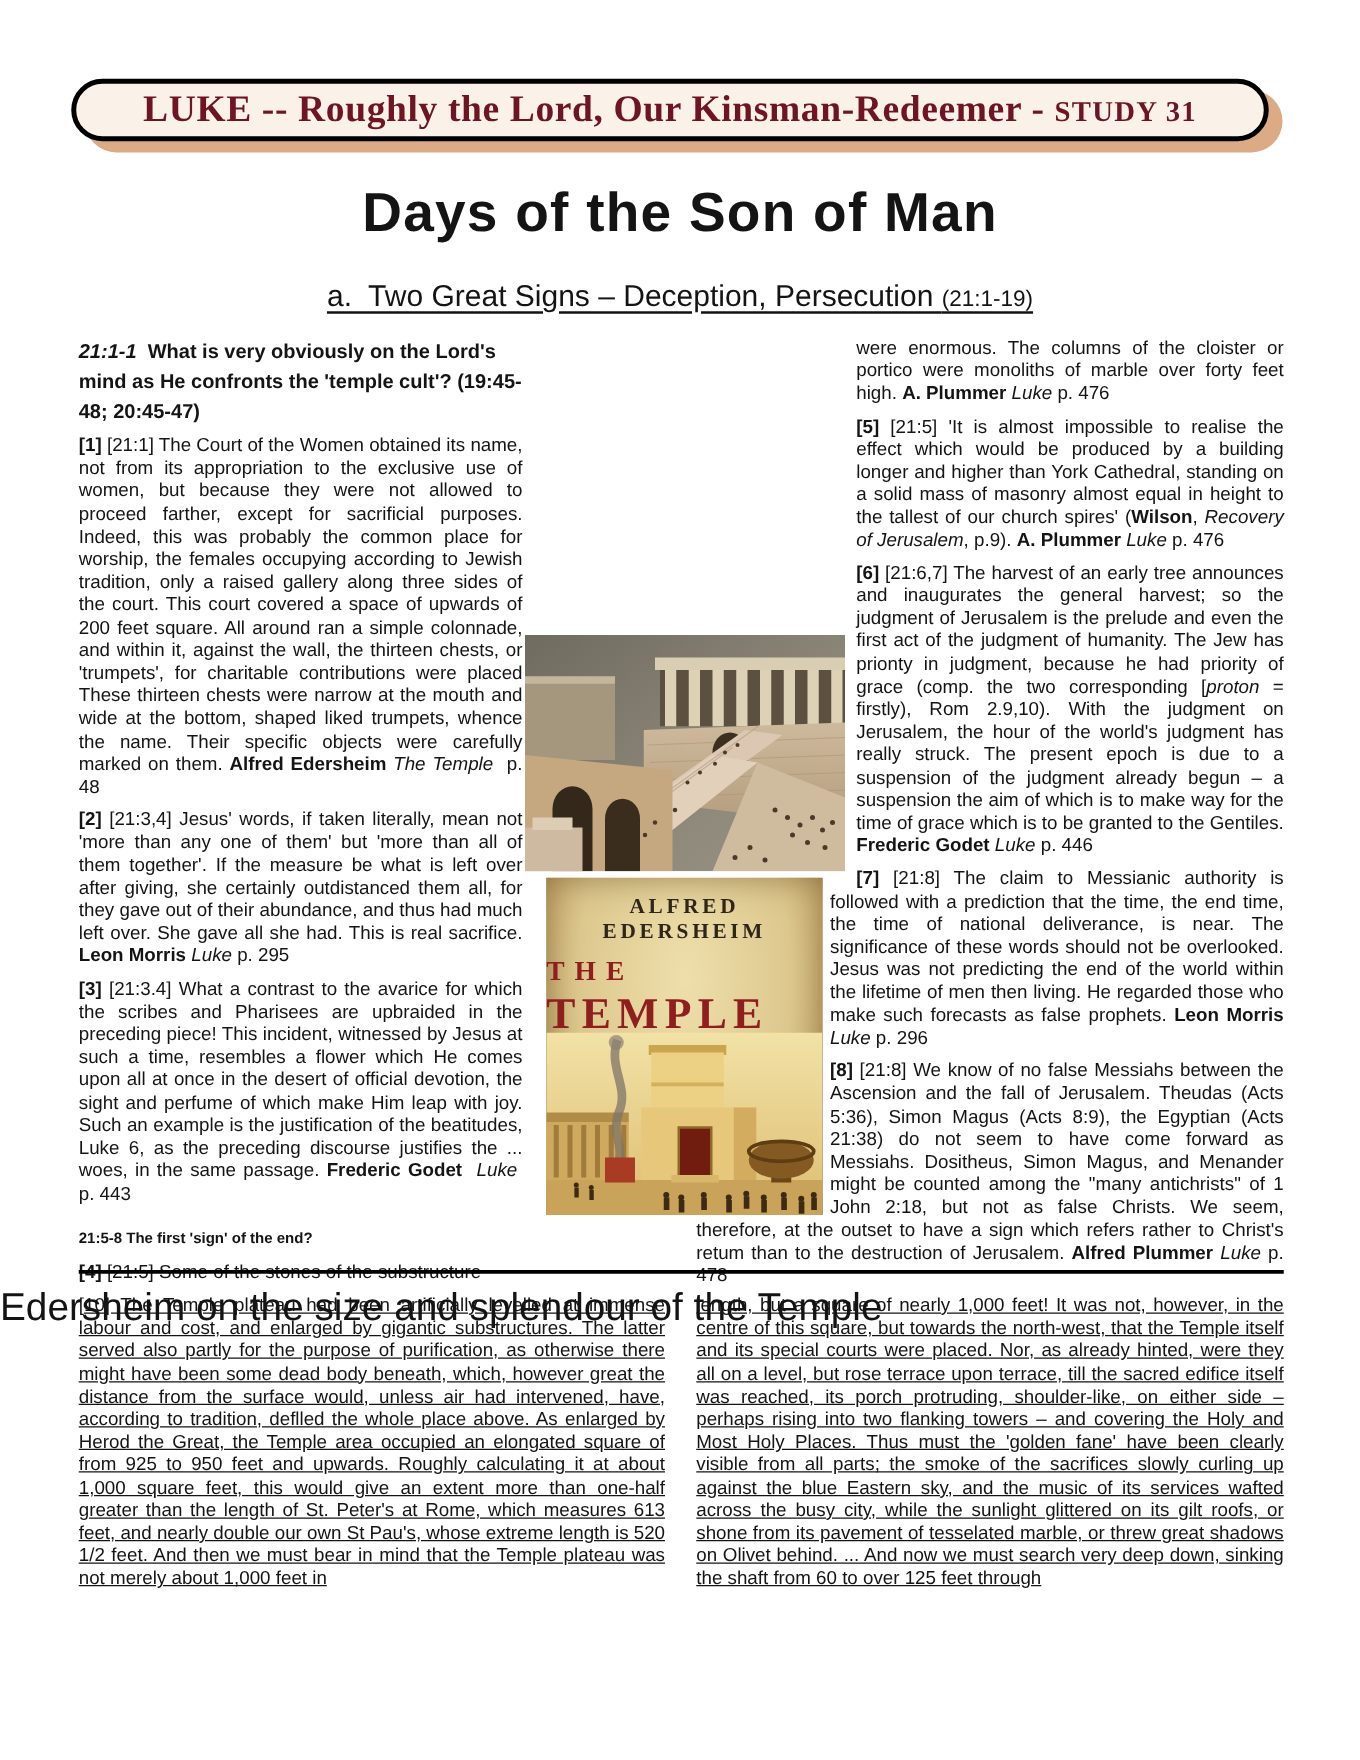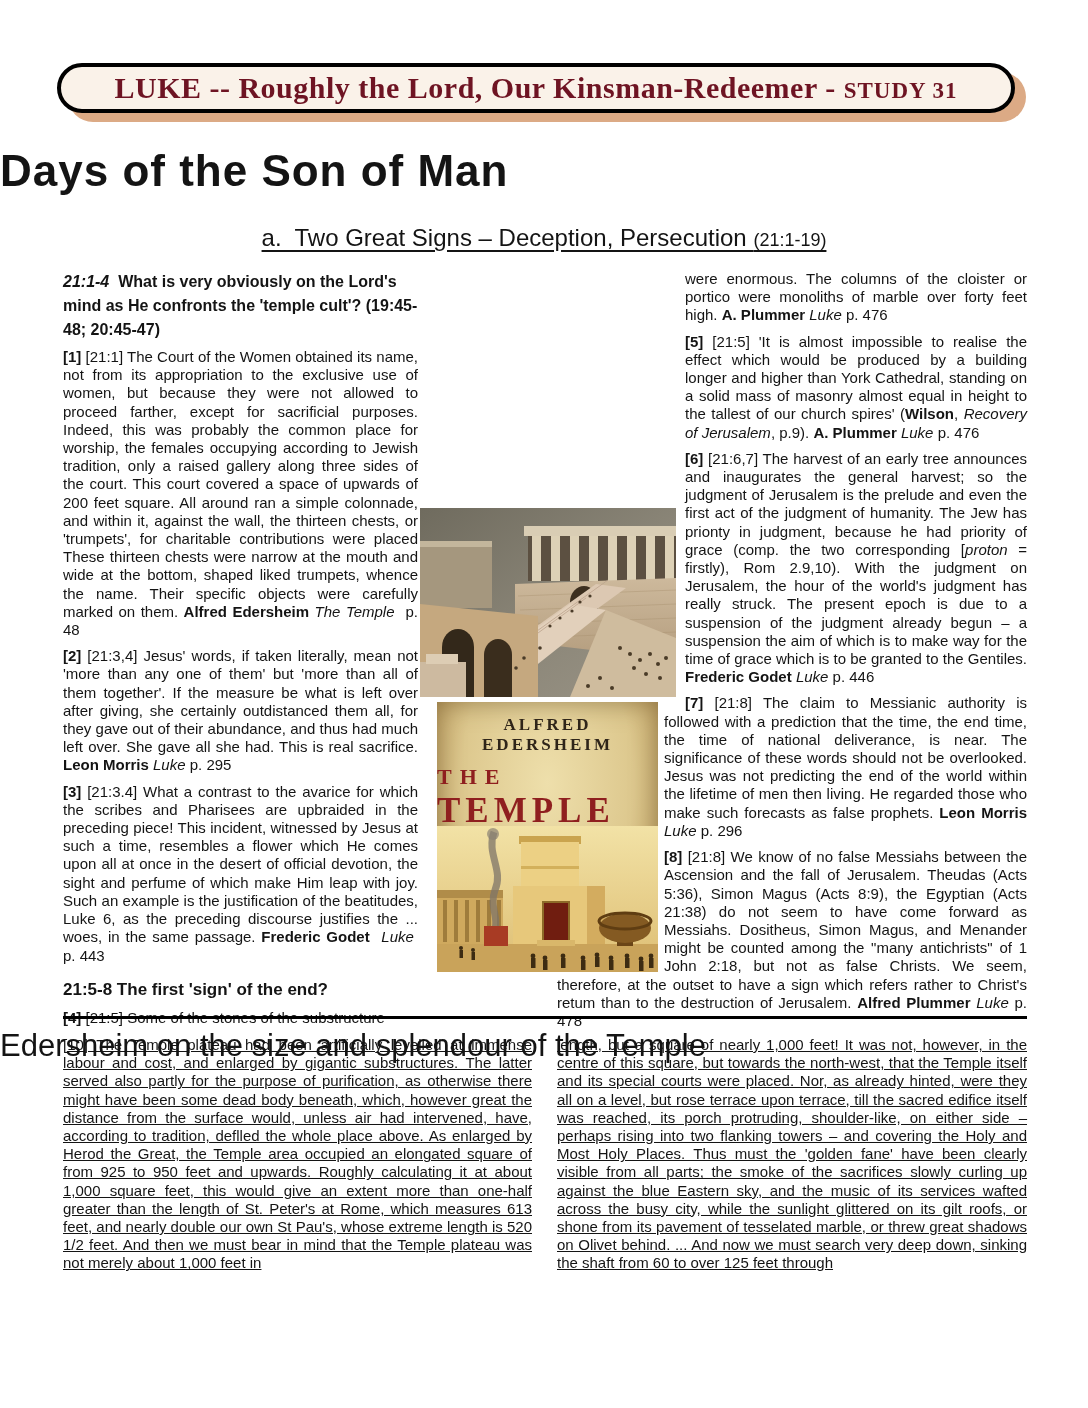--- a/index.html
+++ b/index.html
@@ -17,39 +17,39 @@
     display:flex; align-items:center; justify-content:center;
   }
   .banner-text {
     font-family:"Liberation Serif", serif; font-weight:bold;
     color:#6e1423; font-size:30px; letter-spacing:0.5px; white-space:nowrap;
   }
   .banner-study { font-size:23px; letter-spacing:1px; }
 
   
   .page-title {
-    position:absolute; top:146px; left:0; width:100%; text-align:left;
+    position:absolute; top:146px; left:0; width:100%; text-align:center;
     font-size:44px; font-weight:bold; letter-spacing:1px;
   }
   .section-a {
     position:absolute; top:224px; left:0; width:100%; text-align:center;
     font-size:24px;
   }
   .section-a .u { text-decoration:underline; text-underline-offset:4px; }
   .section-a .ref { font-size:18px;text-align:center; }
 
   
   .cols { position:absolute; left:63px; width:964px; display:flex; gap:25px; }
   .main-cols { top:270px; }
   .s2-cols { top:1036px;text-decoration:underline; }
   .col { width:469px; }
   .col-r { width:470px; }
 
   .col-heading { font-size:16px; line-height:24px; font-weight:bold; margin:0 0 6px 0; }
-  .sub-heading { font-size:17px; line-height:22px; font-weight:bold; margin:14px 0 8px 0; }
+  .sub-heading { font-size:12px; line-height:22px; font-weight:bold; margin:14px 0 8px 0; }
   .par { font-size:15px; line-height:18.2px; text-align:justify; margin:0 0 8px 0; }
 
   
   .spacer-photo-left  { float:right; width:114px; height:466px; margin-top:238px; }
   .spacer-right-a     { float:left;  width:128px; height:216px; margin-top:214px; }
   .spacer-right-b     { float:left;  clear:left; width:107px; height:275px; }
 
   
   .photo {
     position:absolute; left:420px; top:508px; width:256px; height:189px;
@@ -103,21 +103,21 @@
 
   <div class="page-title">Days of the Son of Man</div>
 
   <div class="section-a">
     <span class="u"><span>a.&nbsp; Two Great Signs – Deception, Persecution </span><span class="ref">(21:1-19)</span></span>
   </div>
 
   <div class="cols main-cols">
     <div class="col">
       <div class="spacer-photo-left"></div>
-      <div class="col-heading"><span style="font-weight: bold; font-style: italic;">21:1-4</span><span style="font-weight: bold;">&nbsp; What is very obviously on the Lord's mind as He confronts the 'temple cult'? (19:45-48; 20:45-47</span><span>)</span></div>
+      <div class="col-heading"><span style="font-weight: bold; font-style: italic;">21:1-1</span><span style="font-weight: bold;">&nbsp; What is very obviously on the Lord's mind as He confronts the 'temple cult'? (19:45-48; 20:45-47</span><span>)</span></div>
       <p class="par"><span style="font-weight: bold;">[1]</span><span> [21:1] The Court of the Women obtained its name, not from its appropriation to the exclusive use of women, but because they were not allowed to proceed farther, except for sacrificial purposes. Indeed, this was probably the common place for worship, the females occupying according to Jewish tradition, only a raised gallery along three sides of the court. This court covered a space of upwards of 200 feet square. All around ran a simple colonnade, and within it, against the wall, the thirteen chests, or 'trumpets', for charitable contributions were placed These thirteen chests were narrow at the mouth and wide at the bottom, shaped liked trumpets, whence the name. Their specific objects were carefully marked on them. </span><span style="font-weight: bold;">Alfred Edersheim</span><span> </span><span style="font-style: italic;">The Temple</span><span>&nbsp; p. 48</span></p>
       <p class="par"><span style="font-weight: bold;">[2]</span><span> [21:3,4] Jesus' words, if taken literally, mean not 'more than any one of them' but 'more than all of them together'. If the measure be what is left over after giving, she certainly outdistanced them all, for they gave out of their abundance, and thus had much left over. She gave all she had. This is real sacrifice. </span><span style="font-weight: bold;">Leon Morris</span><span> </span><span style="font-style: italic;">Luke</span><span> p. 295</span></p>
       <p class="par"><span style="font-weight: bold;">[3]</span><span> [21:3.4] What a contrast to the avarice for which the scribes and Pharisees are upbraided in the preceding piece! This incident, witnessed by Jesus at such a time, resembles a flower which He comes upon all at once in the desert of official devotion, the sight and perfume of which make Him leap with joy. Such an example is the justification of the beatitudes, Luke 6, as the preceding discourse justifies the ... woes, in the same passage. </span><span style="font-weight: bold;">Frederic Godet</span><span>&nbsp; </span><span style="font-style: italic;">Luke</span><span>&nbsp; p. 443</span></p>
       <div class="sub-heading">21:5-8 The first 'sign' of the end?</div>
       <p class="par"><span style="font-weight: bold;">[4]</span><span> [21:5] Some of the stones of the substructure</span></p>
     </div>
     <div class="col col-r">
       <div class="spacer-right-a"></div>
       <div class="spacer-right-b"></div>
       <p class="par"><span>were enormous. The columns of the cloister or portico were monoliths of marble over forty feet high. </span><span style="font-weight: bold;">A. Plummer</span><span> </span><span style="font-style: italic;">Luke</span><span> p. 476</span></p>

